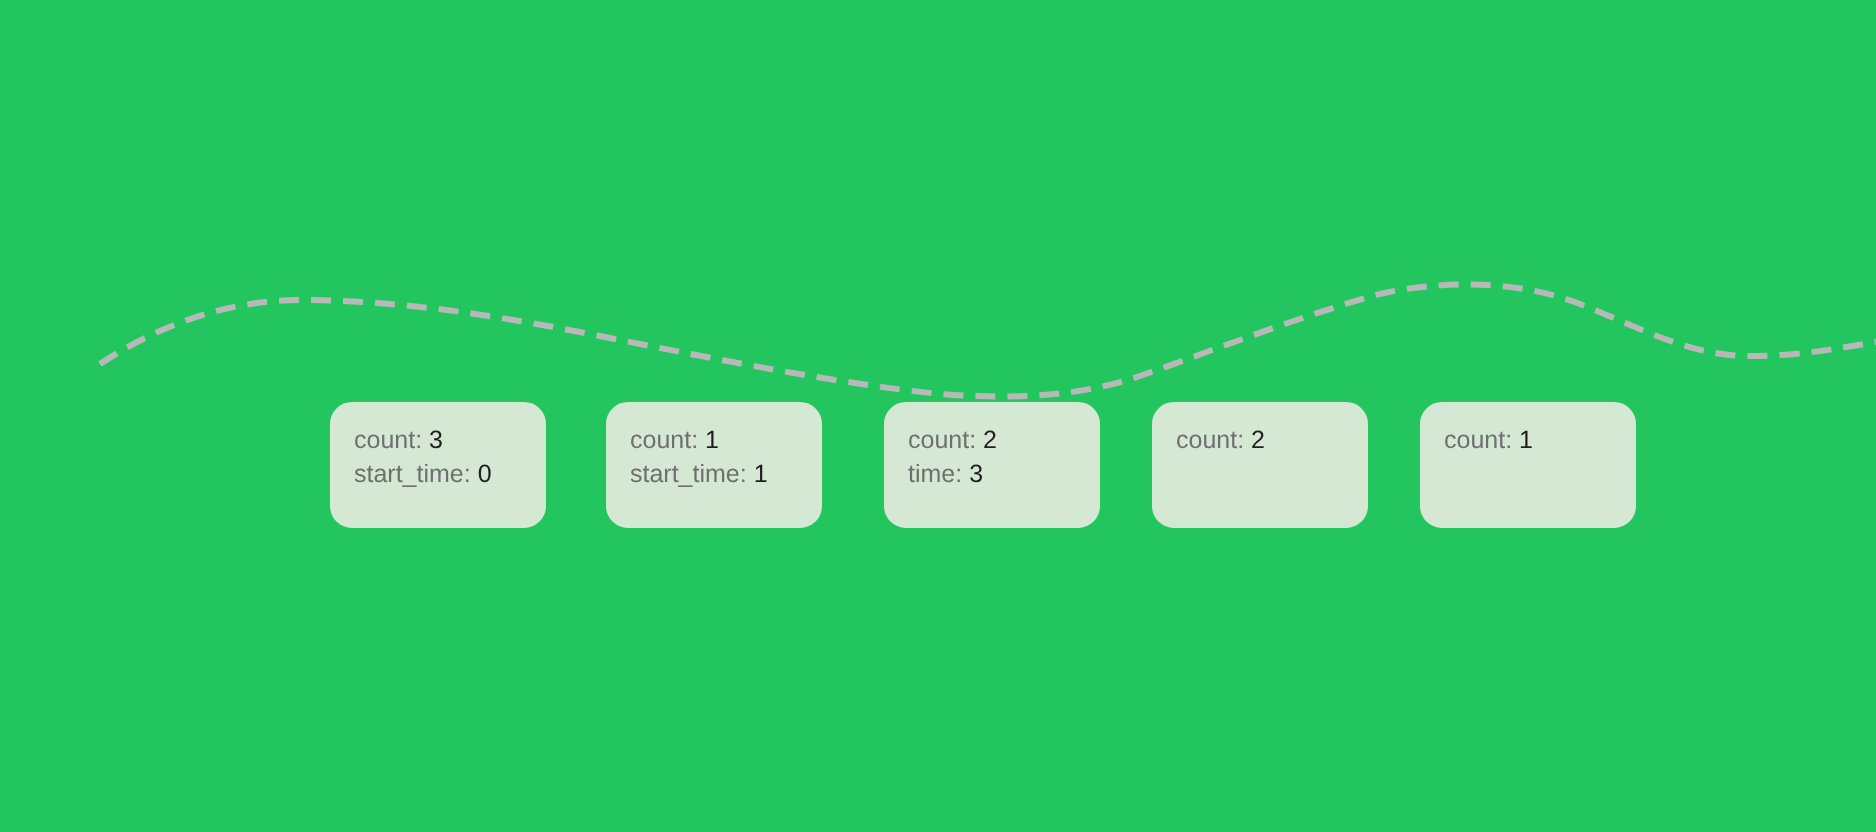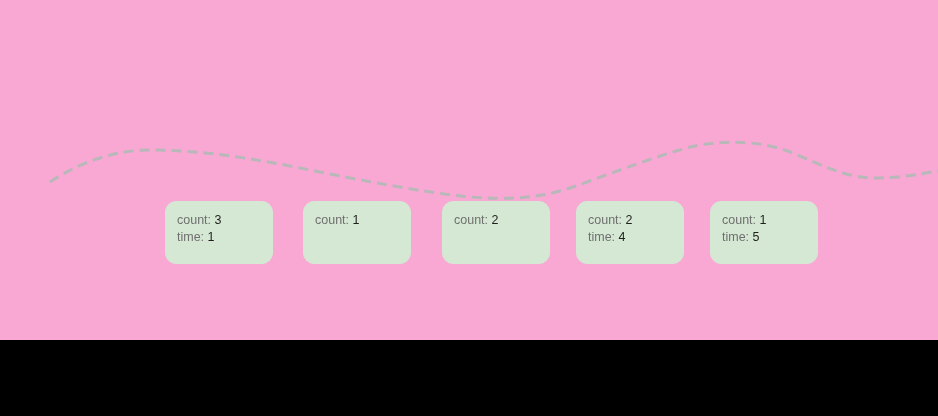--- a/index.html
+++ b/index.html
@@ -3,22 +3,22 @@
 <meta charset="utf-8">
 <style>
   html, body {
     margin: 0;
     padding: 0;
     background: #000000;
   }
   #canvas {
     position: relative;
     width: 938px;
-    height: 340px;
-    background: #f9a8d4;
+    height: 416px;
+    background: #22c55e;
     overflow: hidden;
     font-family: "Liberation Sans", sans-serif;
   }
   #trend-line {
     position: absolute;
     left: 0;
     top: 0;
     width: 938px;
     height: 416px;
     pointer-events: none;
@@ -49,31 +49,31 @@
 
 <div id="canvas">
 
   <svg id="trend-line" viewBox="0 0 938 416">
     <path id="trend-path" fill="none" stroke="#b8b8b8" stroke-width="3" stroke-linecap="butt" stroke-dasharray="10 6" d="M 50 182 C 80 162, 115 150, 150 150 C 200 150, 250 158, 300 168 C 360 180, 420 192, 470 197 C 510 200, 540 198, 570 188 C 610 174, 650 158, 690 147 C 720 140, 760 140, 790 152 C 820 164, 845 178, 875 178 C 900 178, 920 174, 938 171"></path>
   </svg>
 
   <div id="nodes-layer">
       <div class="node-box" style="left: 165px; top: 201px; width: 108px; height: 63px; background: rgb(213, 232, 212); border-color: rgb(213, 232, 212);">
         <div class="node-line"><span class="node-label" style="color: rgb(111, 111, 111);">count:</span> <span class="node-value" style="color: rgb(31, 31, 31);">3</span></div>
-        <div class="node-line"><span class="node-label" style="color: rgb(111, 111, 111);">time:</span> <span class="node-value" style="color: rgb(31, 31, 31);">1</span></div>
+        <div class="node-line"><span class="node-label" style="color: rgb(111, 111, 111);">start_time:</span> <span class="node-value" style="color: rgb(31, 31, 31);">0</span></div>
       </div>
       <div class="node-box" style="left: 303px; top: 201px; width: 108px; height: 63px; background: rgb(213, 232, 212); border-color: rgb(213, 232, 212);">
         <div class="node-line"><span class="node-label" style="color: rgb(111, 111, 111);">count:</span> <span class="node-value" style="color: rgb(31, 31, 31);">1</span></div>
+        <div class="node-line"><span class="node-label" style="color: rgb(111, 111, 111);">start_time:</span> <span class="node-value" style="color: rgb(31, 31, 31);">1</span></div>
       </div>
       <div class="node-box" style="left: 442px; top: 201px; width: 108px; height: 63px; background: rgb(213, 232, 212); border-color: rgb(213, 232, 212);">
         <div class="node-line"><span class="node-label" style="color: rgb(111, 111, 111);">count:</span> <span class="node-value" style="color: rgb(31, 31, 31);">2</span></div>
+        <div class="node-line"><span class="node-label" style="color: rgb(111, 111, 111);">time:</span> <span class="node-value" style="color: rgb(31, 31, 31);">3</span></div>
       </div>
       <div class="node-box" style="left: 576px; top: 201px; width: 108px; height: 63px; background: rgb(213, 232, 212); border-color: rgb(213, 232, 212);">
         <div class="node-line"><span class="node-label" style="color: rgb(111, 111, 111);">count:</span> <span class="node-value" style="color: rgb(31, 31, 31);">2</span></div>
-        <div class="node-line"><span class="node-label" style="color: rgb(111, 111, 111);">time:</span> <span class="node-value" style="color: rgb(31, 31, 31);">4</span></div>
       </div>
       <div class="node-box" style="left: 710px; top: 201px; width: 108px; height: 63px; background: rgb(213, 232, 212); border-color: rgb(213, 232, 212);">
         <div class="node-line"><span class="node-label" style="color: rgb(111, 111, 111);">count:</span> <span class="node-value" style="color: rgb(31, 31, 31);">1</span></div>
-        <div class="node-line"><span class="node-label" style="color: rgb(111, 111, 111);">time:</span> <span class="node-value" style="color: rgb(31, 31, 31);">5</span></div>
       </div>
     </div>
 
 </div>
 
 </body></html>

